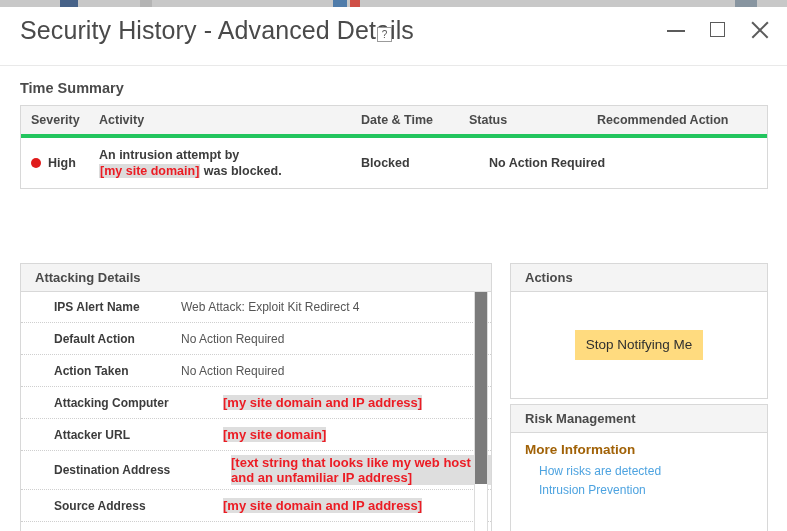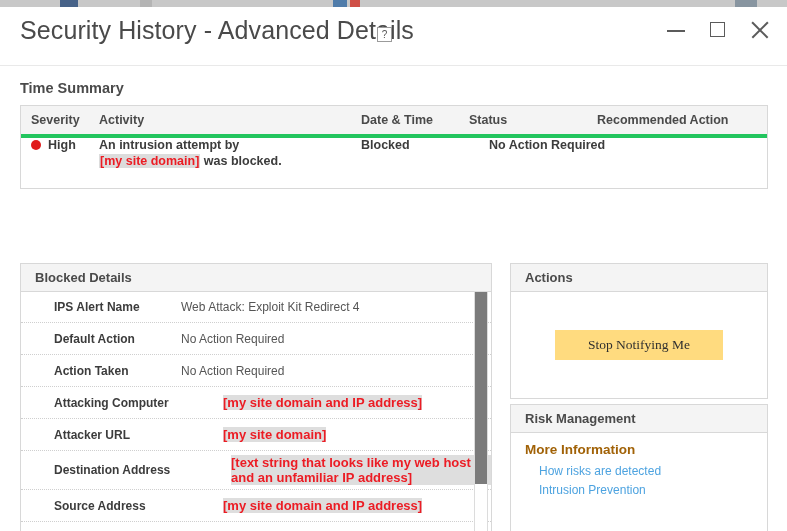--- a/index.html
+++ b/index.html
@@ -147,20 +147,21 @@
     border-bottom: 4px solid #22c55e;
     height: 28px;
     align-items: center;
     font-size: 12.5px;
     font-weight: bold;
     color: #4a4a4a;
   }
   .summary-row {
     display: flex;
     height: 50px;
+    align-items: center;
     font-size: 12.5px;
     color: #3c3c3c;
   }
   .c-sev  { width: 78px; padding-left: 10px; box-sizing: border-box; }
   .c-act  { width: 262px; }
   .c-date { width: 108px; }
   .c-stat { width: 128px; }
   .c-rec  { width: 170px; }
 
   .sev-cell { display: flex; align-items: center; gap: 7px; font-weight: bold; }
@@ -280,24 +281,23 @@
     background: #ffdb7f;
     border: none;
     color: #2f2f2f;
     font-size: 13.5px;
     font-family: "Liberation Sans", sans-serif;
     padding: 0;
     cursor: pointer;
     text-align: center;
   }
   #stop-notifying-button {
-    width: 168px;
+    width: 128px;
     height: 30px;
     line-height: 30px;
-    font-family: Liberation Serif, serif;
   }
 
   
   #risk-management-panel {
     left: 510px;
     top: 338px;
     width: 258px;
     height: 139px;
   }
   .risk-body {
@@ -367,21 +367,21 @@
         <div class="c-act">
           <div class="activity-line1">An intrusion attempt by</div>
           <div class="activity-line2"><span class="redacted">[my site domain]</span><span> was blocked.</span></div>
         </div>
         <div class="c-stat stat-cell">Blocked</div>
         <div class="c-rec rec-cell">No Action Required</div>
       </div>
     </div>
 
     <div class="panel" id="advanced-details-panel">
-      <div class="panel-head">Blocked Details</div>
+      <div class="panel-head">Attacking Details</div>
       <div class="details-body" id="details-rows">
           <div class="det-row">
             <div class="det-label">IPS Alert Name</div>
             <div class="det-value">Web Attack: Exploit Kit Redirect 4</div>
           </div>
           <div class="det-row">
             <div class="det-label">Default Action</div>
             <div class="det-value">No Action Required</div>
           </div>
           <div class="det-row">

